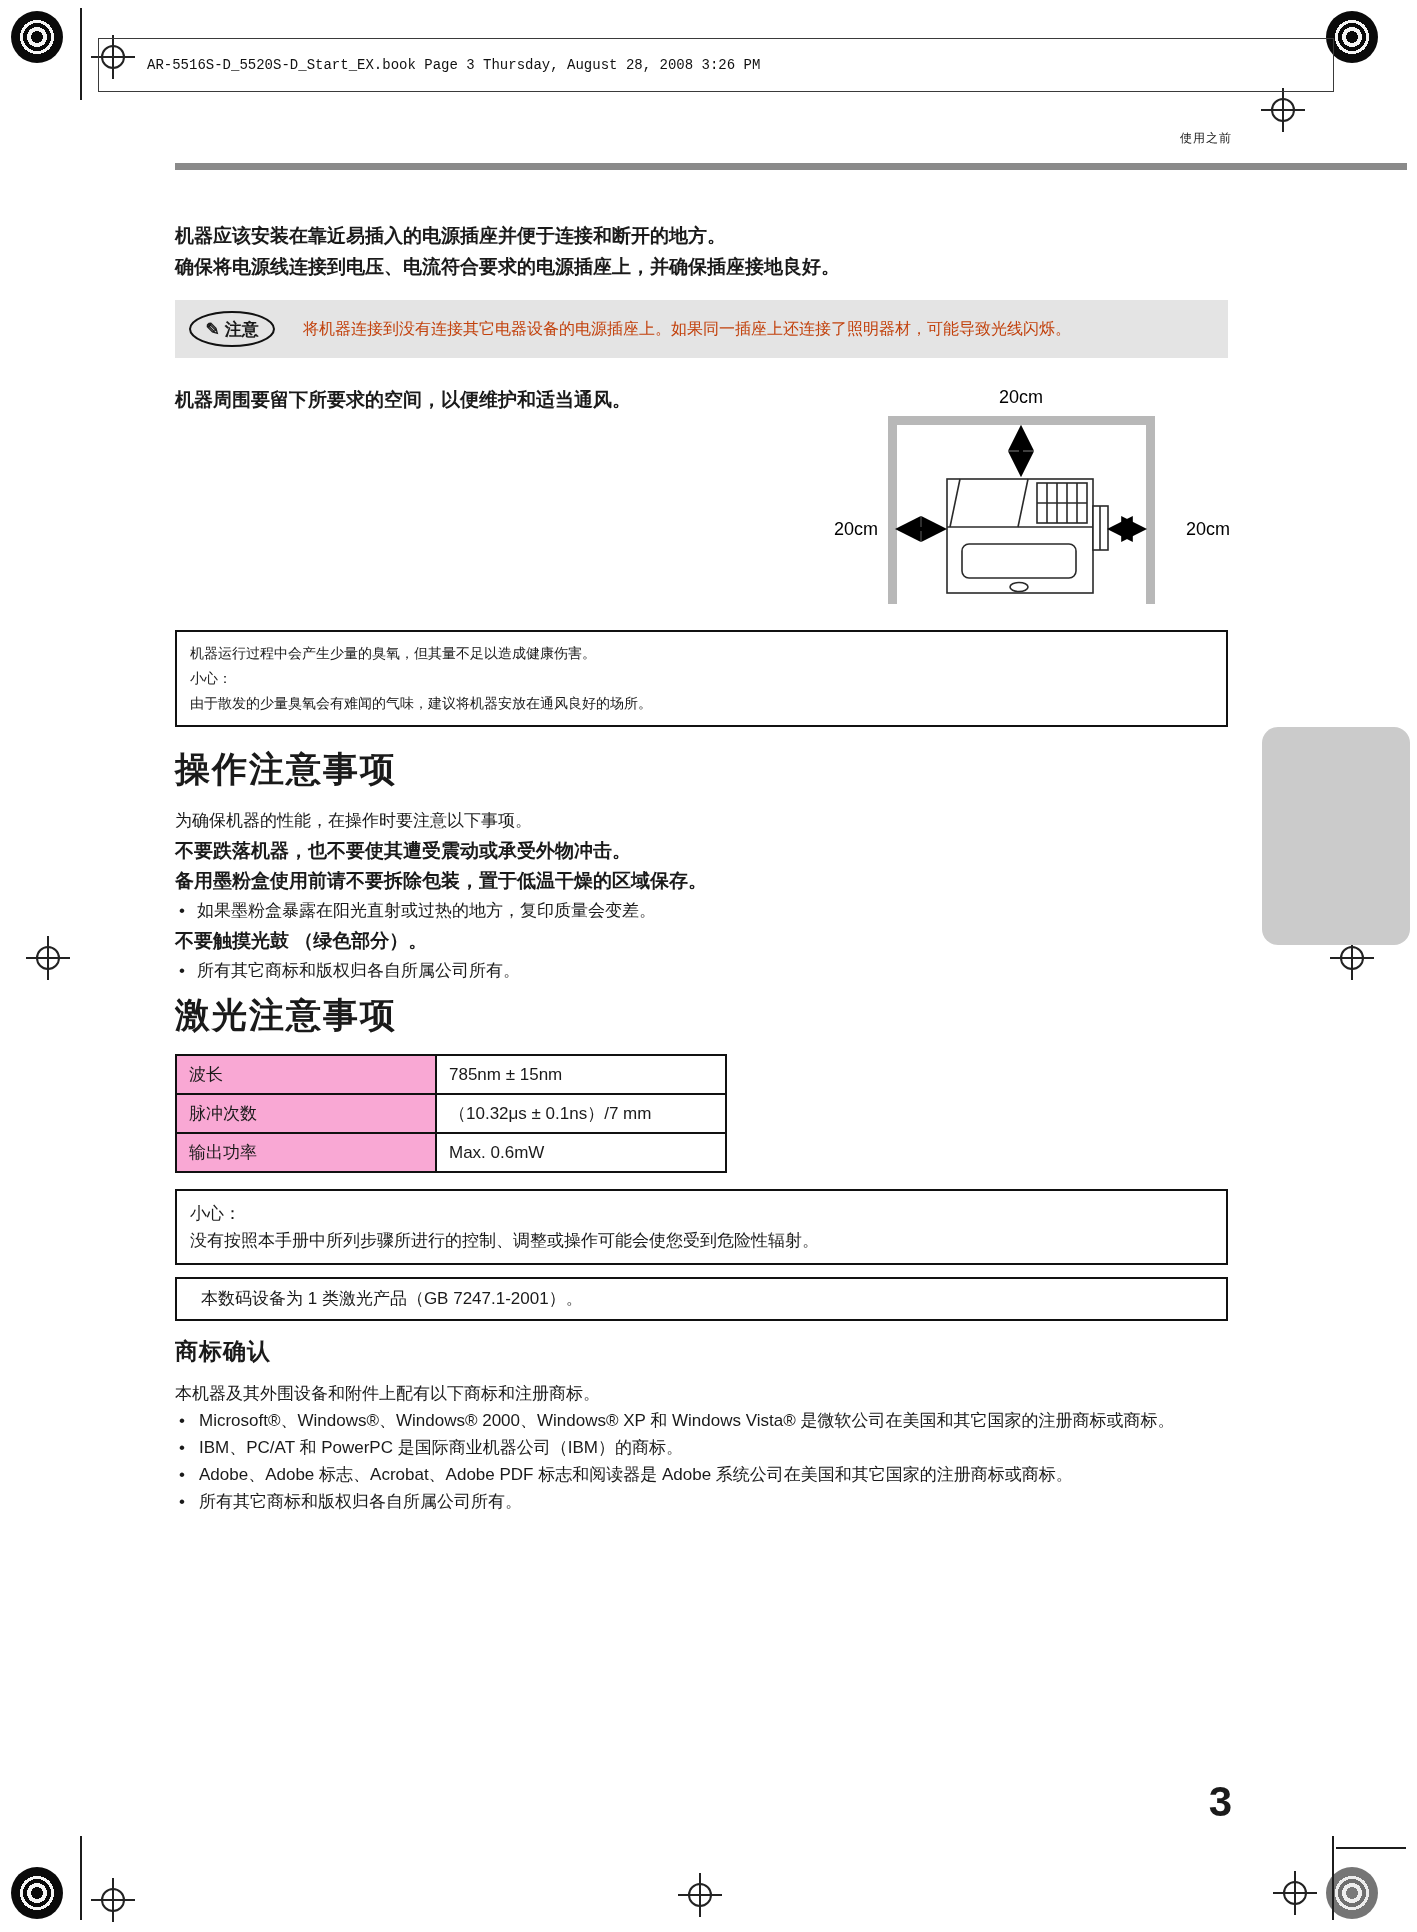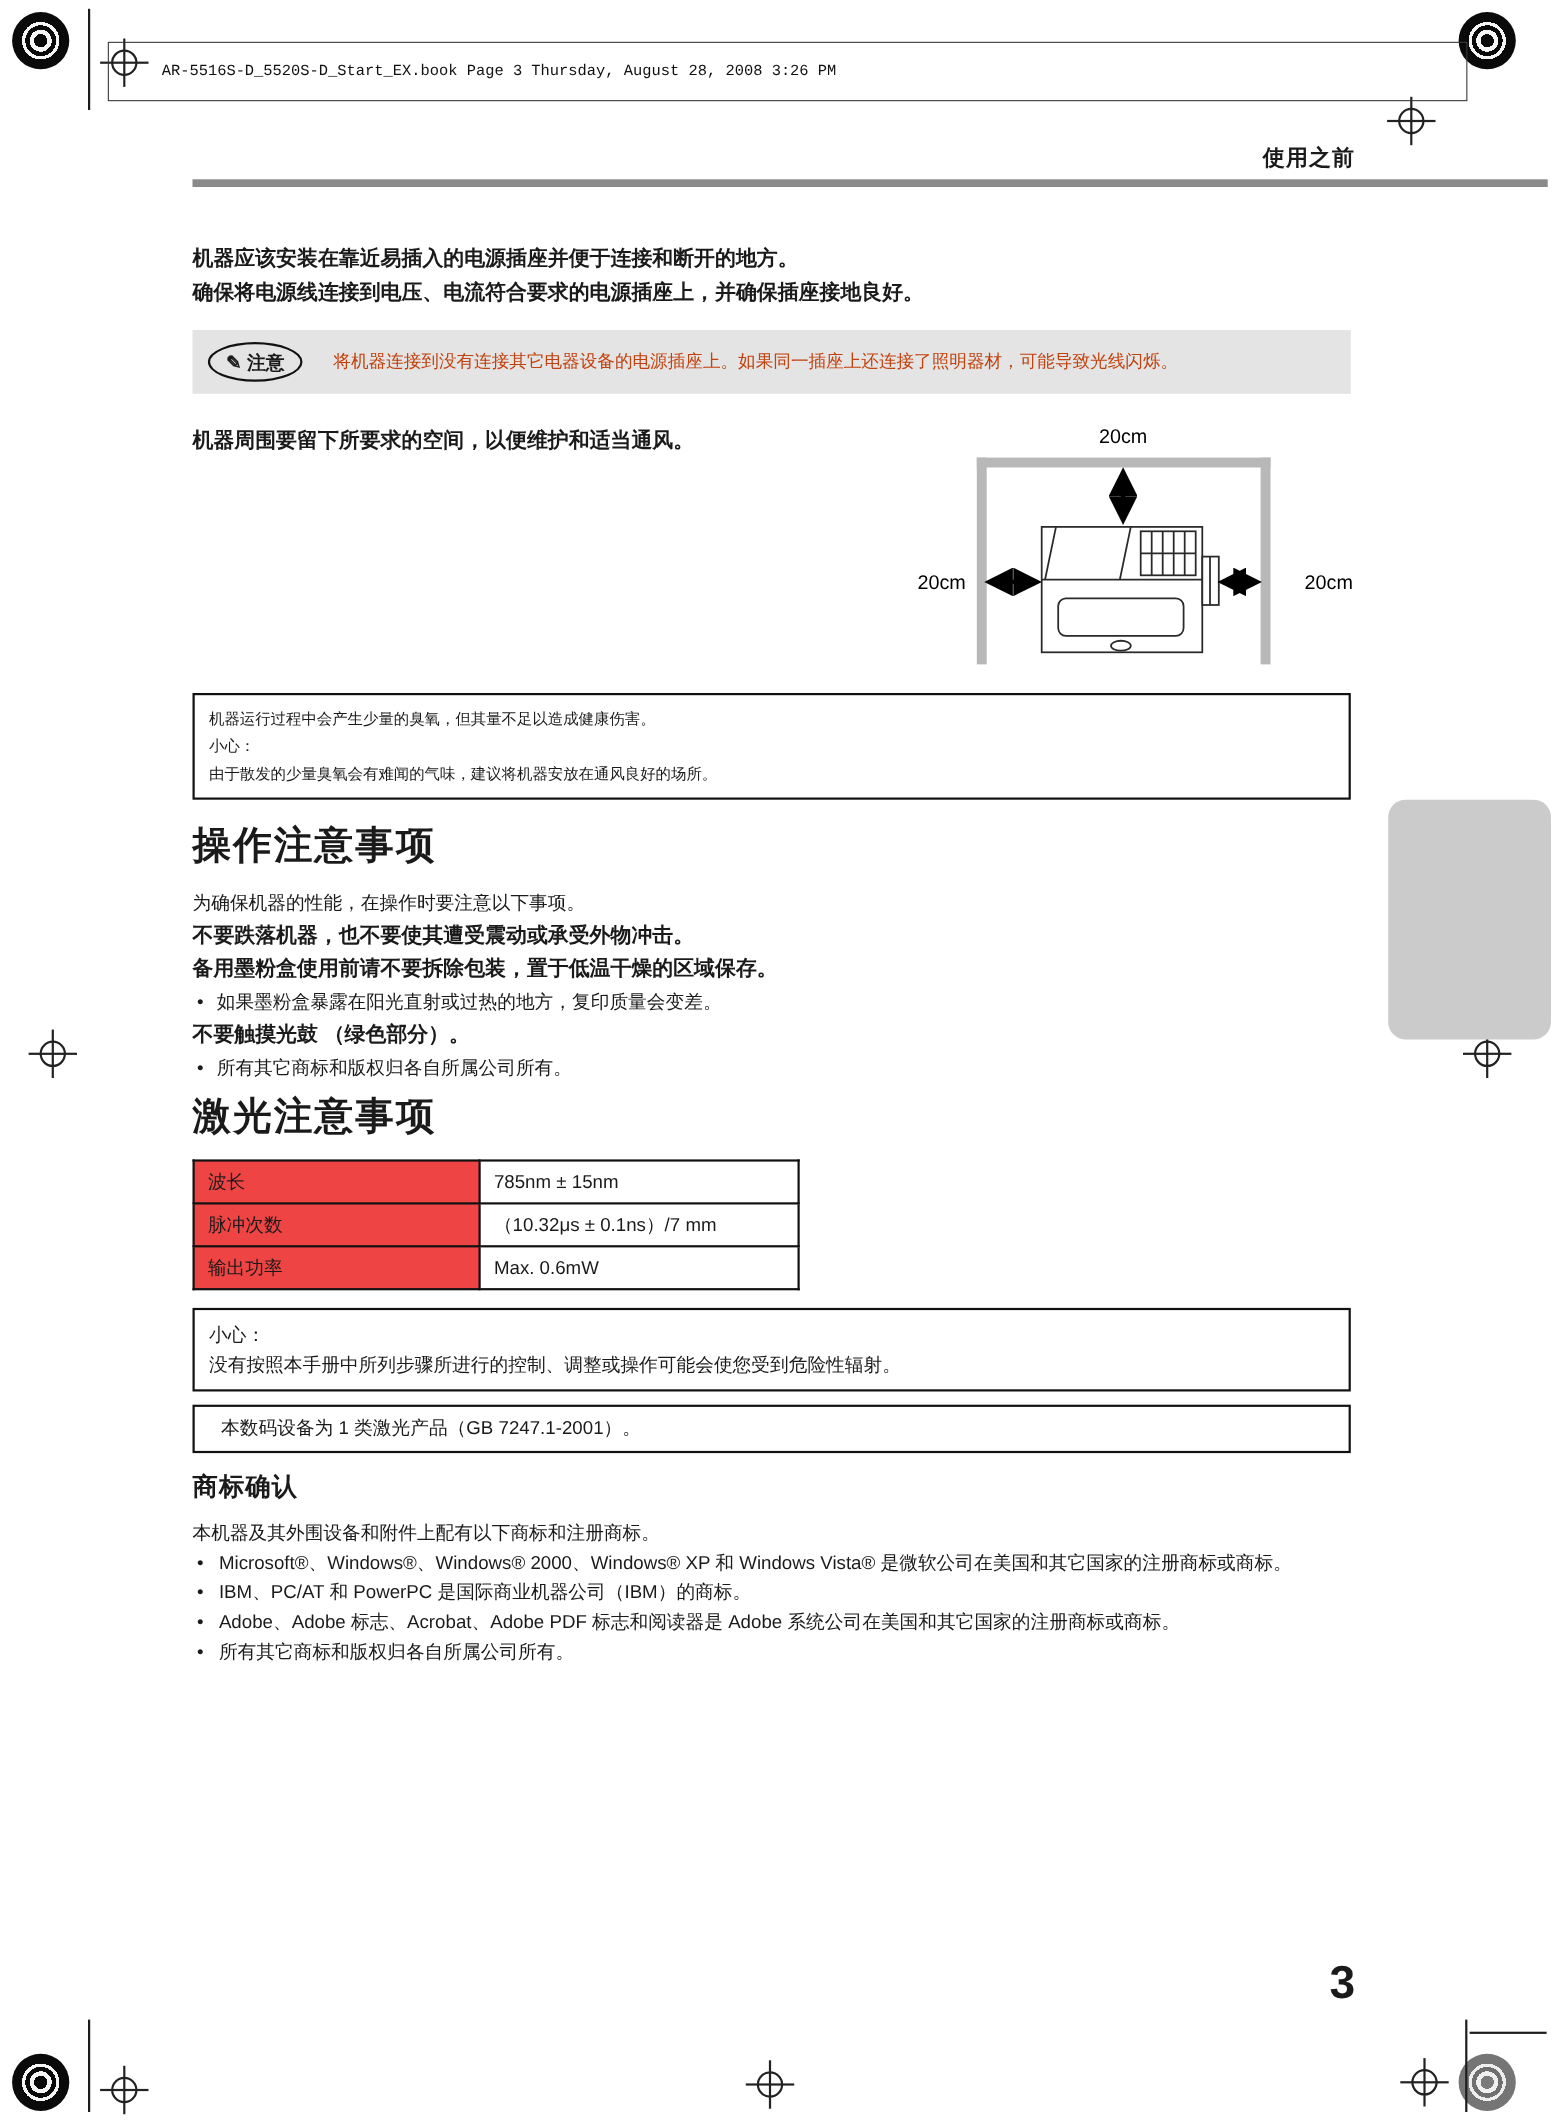--- a/index.html
+++ b/index.html
@@ -14,21 +14,21 @@
   .crosshair{position:absolute;width:44px;height:44px;}
   .crosshair::before{content:"";position:absolute;left:21px;top:0;width:2px;height:44px;background:#222;}
   .crosshair::after{content:"";position:absolute;top:21px;left:0;height:2px;width:44px;background:#222;}
   .crosshair .ring{position:absolute;left:10px;top:10px;width:24px;height:24px;border:2px solid #222;border-radius:50%;box-sizing:border-box;}
   .trim{position:absolute;background:#1c1c1c;}
   
   .banner{position:absolute;left:98px;top:38px;width:1236px;height:54px;border:1px solid #3a3a3a;
     box-sizing:border-box;display:flex;align-items:center;}
   .banner .txt{margin-left:48px;font-family:"Liberation Mono",monospace;font-size:14px;color:#111;white-space:nowrap;}
   
-  .section-title{position:absolute;right:185px;top:130px;font-size:20px;font-weight:bold;letter-spacing:1px;}
+  .section-title{position:absolute;right:185px;top:130px;font-size:12px;font-weight:normal;letter-spacing:1px;}
   .header-rule{position:absolute;left:175px;top:163px;width:1232px;height:7px;background:#8a8a8a;}
   
   .placement{position:absolute;left:175px;top:220px;width:1070px;}
   .placement p{margin:0;font-size:19px;font-weight:bold;line-height:31px;}
   .note-box{position:absolute;left:175px;top:300px;width:1053px;height:58px;background:#e4e4e4;
     box-sizing:border-box;display:flex;align-items:center;padding:0 14px;}
   .note-pill{width:86px;height:36px;border:2px solid #111;border-radius:50%;display:flex;align-items:center;
     justify-content:center;gap:5px;font-size:17px;font-weight:bold;background:#e4e4e4;flex:0 0 auto;box-sizing:border-box;}
   .note-text{margin-left:28px;font-size:16px;color:#c2410c;}
   .clearance-intro{position:absolute;left:175px;top:387px;font-size:19px;font-weight:bold;}
@@ -50,21 +50,21 @@
   .laser-section{position:absolute;left:175px;top:994px;width:1080px;}
   .section-heading{margin:0 0 16px 0;font-size:35px;font-weight:bold;line-height:42px;letter-spacing:2px;}
   .laser-section .section-heading{margin-bottom:18px;}
   .reg-line{margin:0;font-size:17px;line-height:30px;}
   .bold-line{margin:0;font-size:19px;font-weight:bold;line-height:30px;}
   .bullet-line{margin:0;font-size:17px;line-height:30px;padding-left:22px;position:relative;}
   .bullet-line::before{content:"\2022";position:absolute;left:4px;top:0;font-size:17px;}
   
   .spec-table{border-collapse:collapse;width:552px;}
   .spec-table td{border:2px solid #111;height:37px;font-size:17px;padding:0 0 0 12px;}
-  .spec-table td.lbl{width:246px;background:#ef4444;}
+  .spec-table td.lbl{width:246px;background:#f9a8d4;}
   
   .tm-section{position:absolute;left:175px;top:1336px;width:1080px;}
   .tm-heading{margin:0 0 14px 0;font-size:23px;font-weight:bold;line-height:30px;letter-spacing:1px;}
   .tm-section p{margin:0;font-size:17px;line-height:27px;font-family:Liberation Serif, serif;}
   .tm-list{list-style:none;margin:0;padding:0;}
   .tm-list li{position:relative;padding-left:24px;font-size:17px;line-height:27px;}
   .tm-list li::before{content:"\2022";position:absolute;left:4px;top:0;}
   
   .page-num{position:absolute;right:185px;top:1778px;font-size:42px;font-weight:bold;}
 </style>

